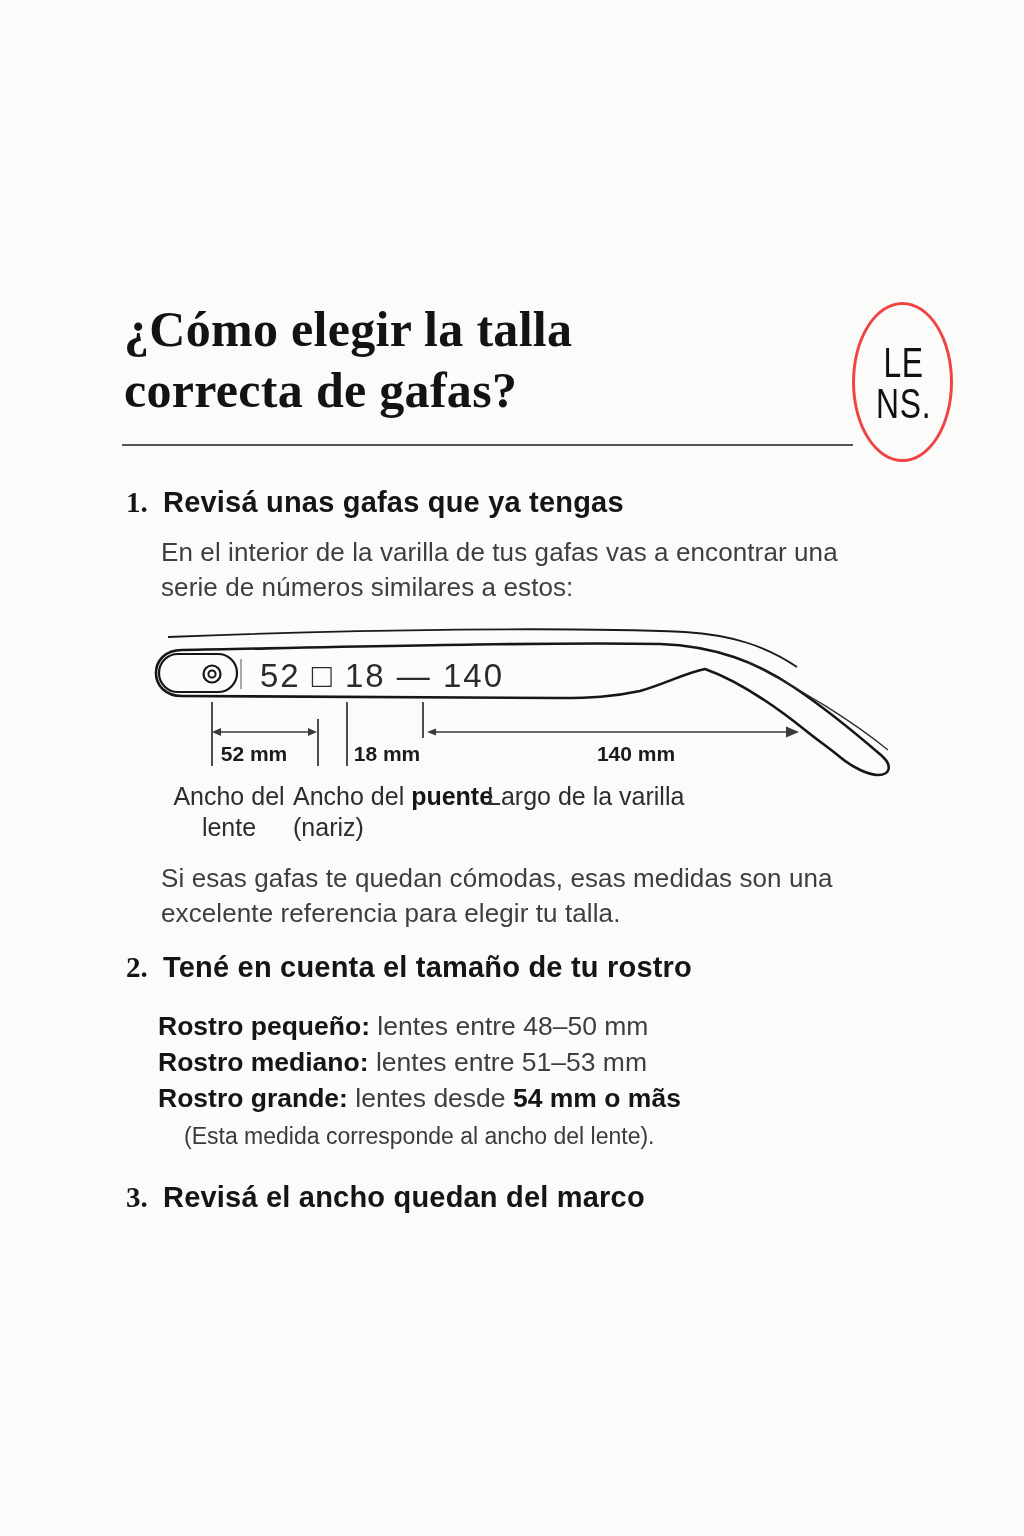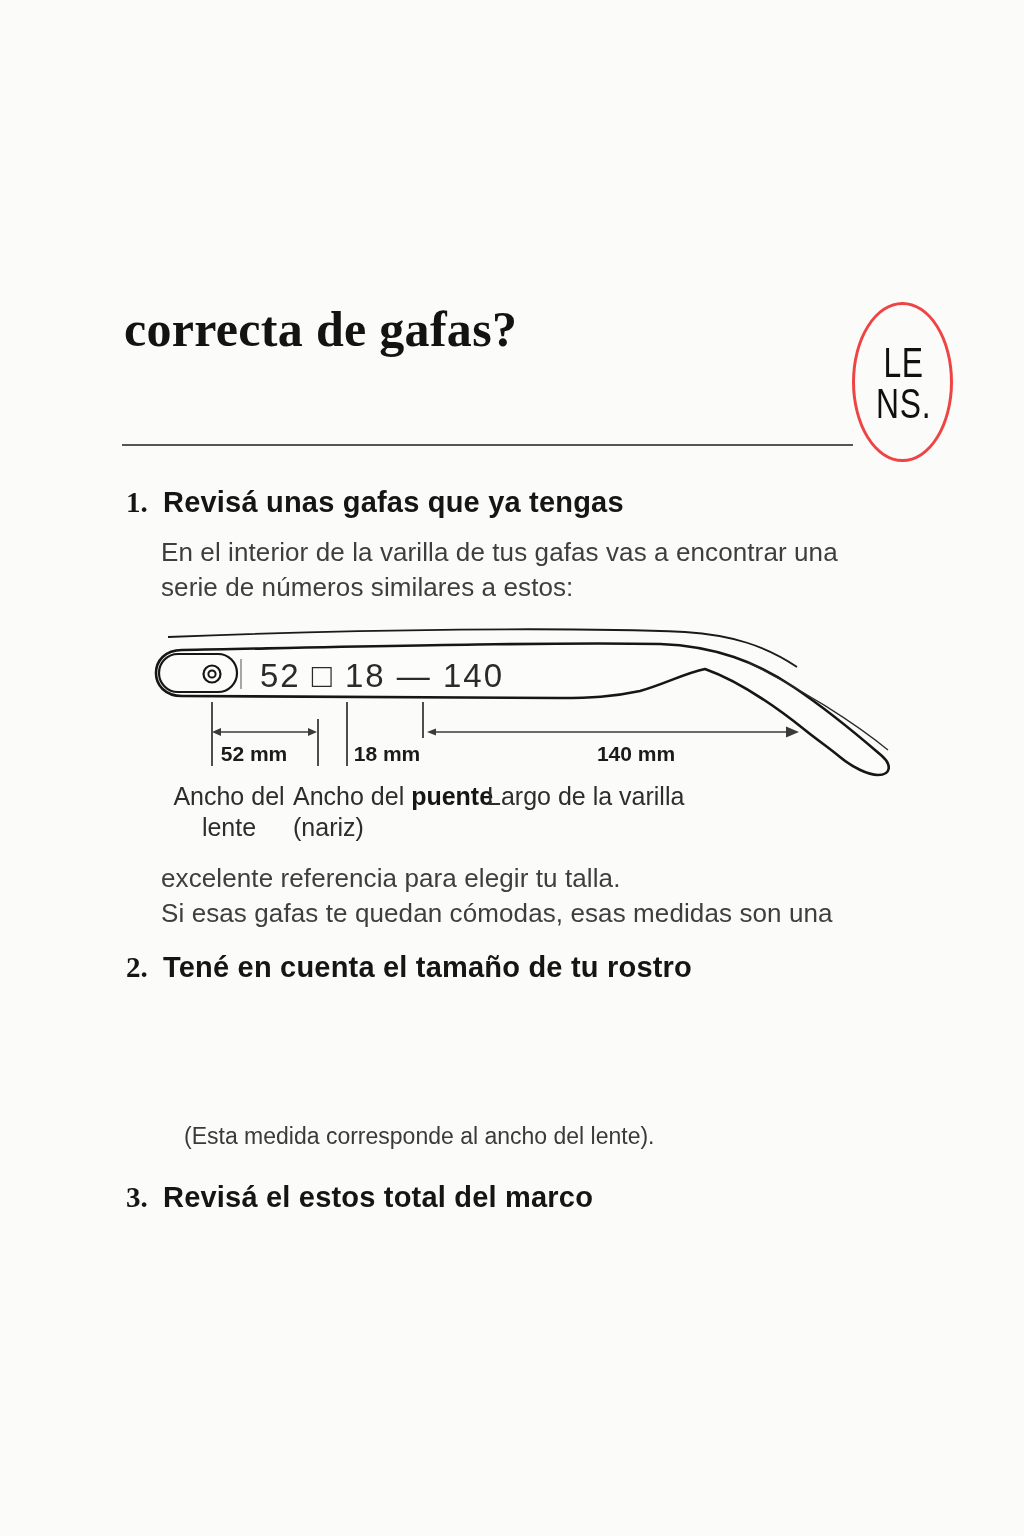--- a/index.html
+++ b/index.html
@@ -33,20 +33,21 @@
   .rostro{font-size:26.5px;line-height:36px;color:#3e3e3e;}
   .rostro b{color:#151515;}
   .small-note{font-size:23px;color:#3a3a3a;}
 </style>
 </head>
 <body>
 
 <div class="page">
 
   <div class="abs title">
+    <div>¿Cómo elegir la talla</div>
     <div>correcta de gafas?</div>
   </div>
 
   <div class="abs logo">
     <div class="logo-text">
       <div>LE</div>
       <div>NS.</div>
     </div>
   </div>
 
@@ -115,31 +116,36 @@
       <div>lente</div>
     </div>
     <div class="sub" style="left:153px;">
       <div><span>Ancho del </span><b>puente</b></div>
       <div>(nariz)</div>
     </div>
     <div class="sub" style="left:347px;">Largo de la varilla</div>
   </div>
 
   <div class="abs body-text" style="left:161px;top:861px;">
+    <div>Si esas gafas te quedan cómodas, esas medidas son una</div>
     <div>excelente referencia para elegir tu talla.</div>
-    <div>Si esas gafas te quedan cómodas, esas medidas son una</div>
   </div>
 
   <div class="abs sec-head" style="left:126px;top:951px;">
     <span class="sec-num">2.</span>
     <span class="sec-title">Tené en cuenta el tamaño de tu rostro</span>
   </div>
 
+  <div class="abs rostro" style="left:158px;top:1008px;">
+    <div><b>Rostro pequeño:</b><span> lentes entre 48–50 mm</span></div>
+    <div><b>Rostro mediano:</b><span> lentes entre 51–53 mm</span></div>
+    <div><b>Rostro grande:</b><span> lentes desde </span><b>54 mm o mãs</b></div>
+  </div>
 
   <div class="abs small-note" style="left:158px;top:1123px;margin-left:26px;">(Esta medida corresponde al ancho del lente).</div>
 
   <div class="abs sec-head" style="left:126px;top:1181px;">
     <span class="sec-num">3.</span>
-    <span class="sec-title">Revisá el estos total del marco</span>
+    <span class="sec-title">Revisá el ancho quedan del marco</span>
   </div>
 
 
 </div>
 
 </body></html>

